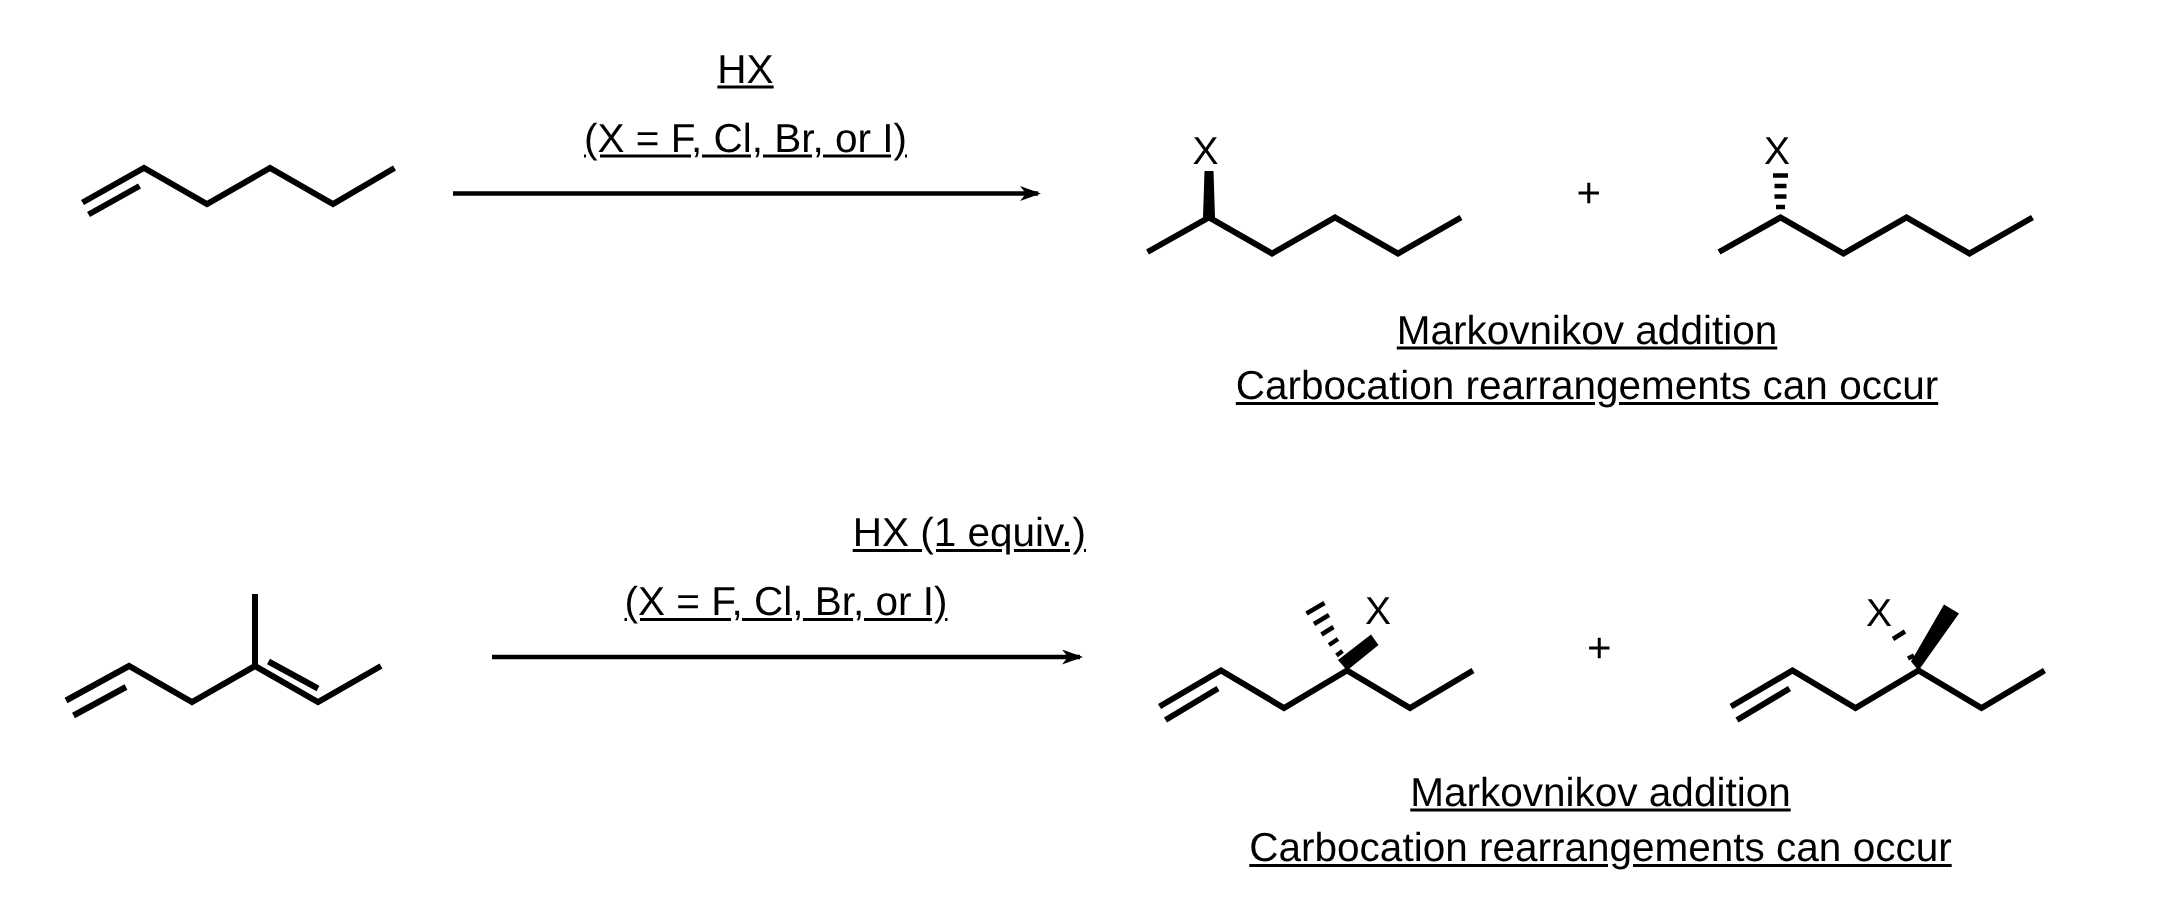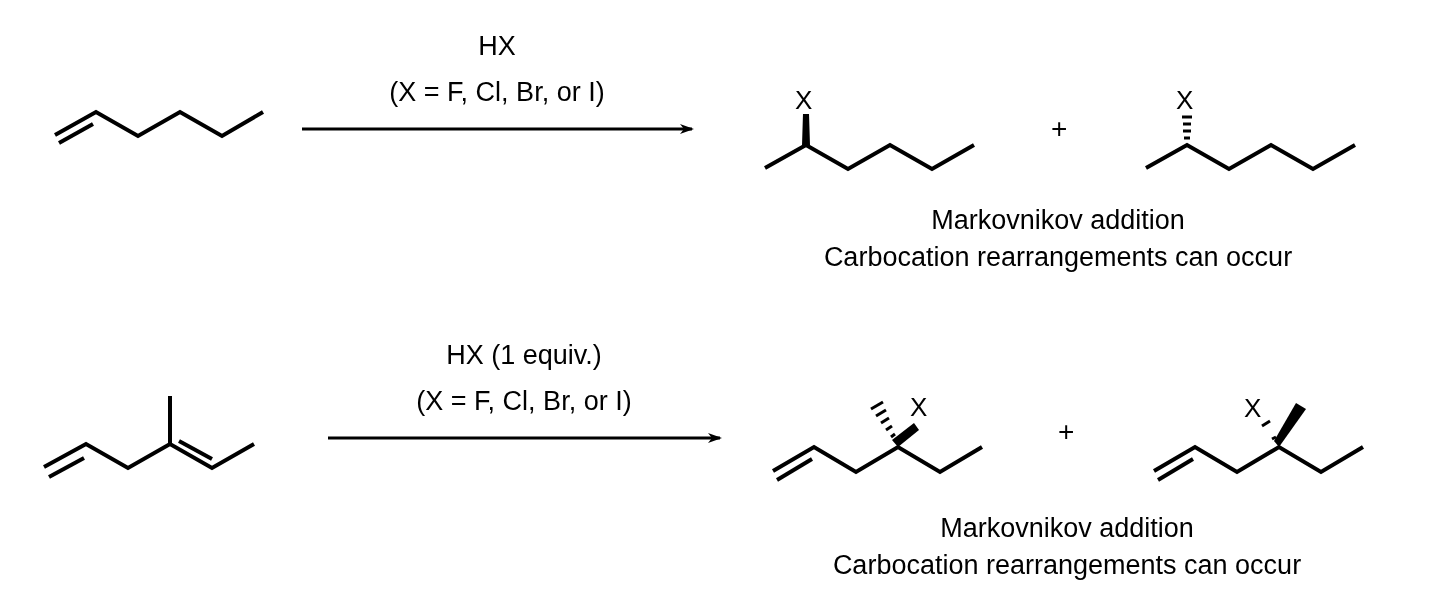--- a/index.html
+++ b/index.html
@@ -1,19 +1,19 @@
 <!DOCTYPE html>
 <html><head>
   <meta charset="utf-8">
   <style>
     html, body { margin: 0; padding: 0; background: #ffffff; }
     body { width: 1446px; height: 602px; position: relative; overflow: hidden;
            font-family: "Liberation Sans", sans-serif; color: #000; }
     svg.canvas { position: absolute; left: 0; top: 0; }
-    .lbl { position: absolute; font-size: 27px; line-height: 32px; white-space: nowrap; text-align: center; }
+    .lbl { position: absolute; font-size: 27px; line-height: 32px; white-space: nowrap; text-align: center; text-decoration: underline; }
     .atom { position: absolute; font-size: 26px; line-height: 26px; }
     .plus { position: absolute; font-size: 28px; line-height: 28px; }
   </style>
 </head>
 <body>
 
 <svg class="canvas" width="1446" height="602" viewBox="0 0 1446 602">
   <defs>
     <marker id="ah" markerWidth="14" markerHeight="10" refX="12" refY="5" orient="auto" markerUnits="userSpaceOnUse">
       <path d="M0,0 L14,5 L0,10 L4,5 Z" fill="#000"></path>
@@ -79,20 +79,20 @@
 <div class="atom" style="left:1176px; top:87px;">X</div>
 <div class="atom" style="left:910px; top:394px;">X</div>
 <div class="atom" style="left:1244px; top:395px;">X</div>
 
 <div class="plus" style="left:1051px; top:115px;">+</div>
 <div class="plus" style="left:1058px; top:418px;">+</div>
 
 <div class="lbl" style="left:297px; width:400px; top:30px;">HX</div>
 <div class="lbl" style="left:297px; width:400px; top:76px;">(X = F, Cl, Br, or I)</div>
 
-<div class="lbl" style="left:324px; width:400px; top:339px;">HX (1 equiv.)</div>
+<div class="lbl" style="left:324px; width:400px; top:339px;text-align:right;">HX (1 equiv.)</div>
 <div class="lbl" style="left:324px; width:400px; top:385px;">(X = F, Cl, Br, or I)</div>
 
 <div class="lbl" style="left:758px; width:600px; top:204px;">Markovnikov addition</div>
 <div class="lbl" style="left:758px; width:600px; top:241px;">Carbocation rearrangements can occur</div>
 
 <div class="lbl" style="left:767px; width:600px; top:512px;">Markovnikov addition</div>
 <div class="lbl" style="left:767px; width:600px; top:549px;">Carbocation rearrangements can occur</div>
 
 </body></html>

